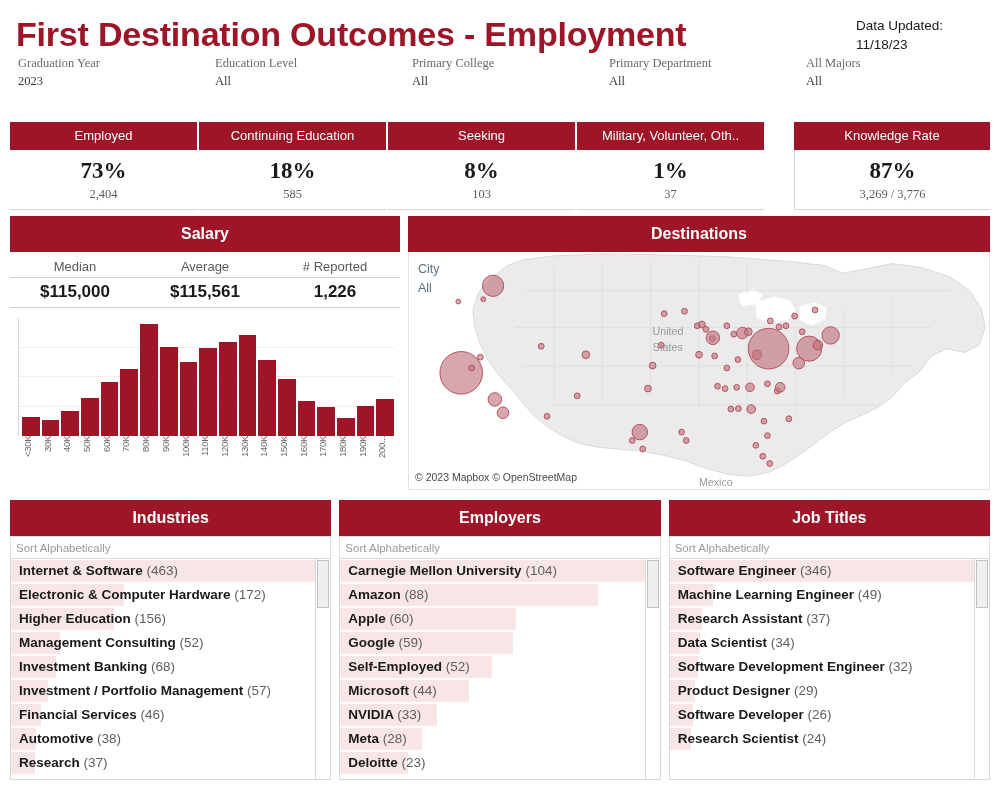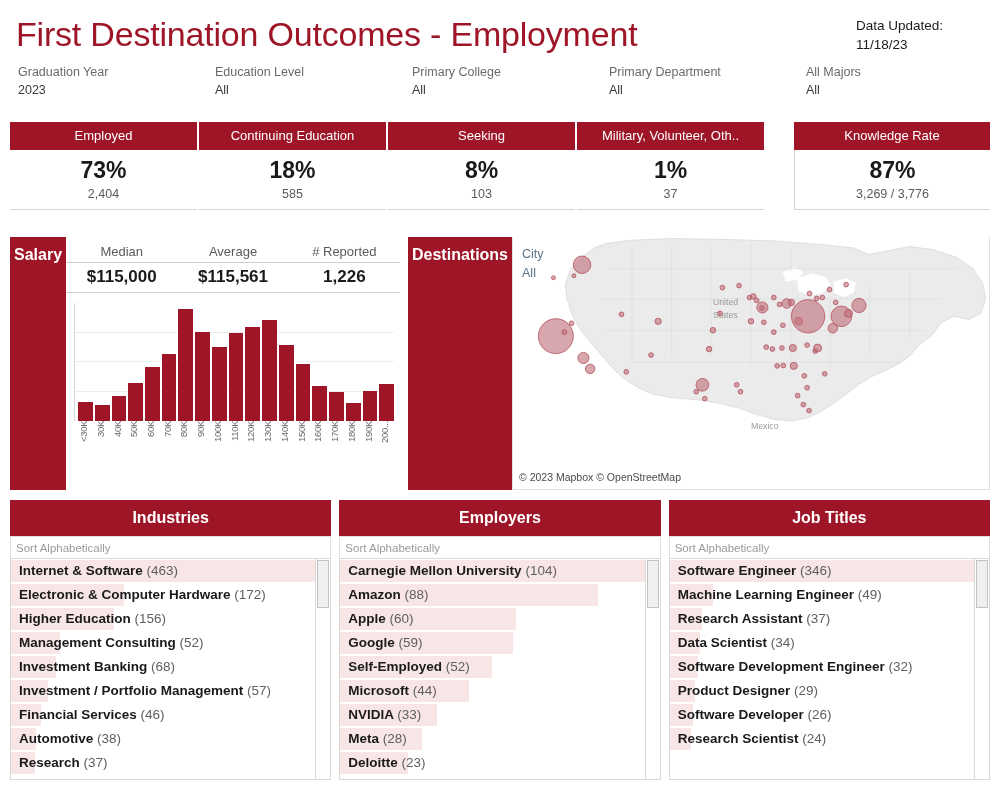--- a/index.html
+++ b/index.html
@@ -8,28 +8,28 @@
     background: #ffffff;
     font-family: "Liberation Sans", sans-serif;
     color: #333333;
     overflow: hidden;
   }
   .page { position: relative; width: 1000px; height: 800px; }
 
   
   .header { position: relative; padding: 14px 10px 0 10px; height: 122px; }
   .title {
-    font-size: 34px; color: #9d1527; font-weight: 400;
+    font-size: 34px; color: #9d1527; font-weight: 700;
     letter-spacing: -0.2px; line-height: 40px; padding-left: 6px;
   }
   .data-updated {
     position: absolute; right: 34px; top: 16px;
     width: 110px; font-size: 13.5px; color: #1a1a1a; line-height: 19px;
   }
-  .filters { display: flex; margin-top: 9px; padding-left: 8px; }
+  .filters { display: flex; margin-top: 0; padding-left: 8px; font-family: Liberation Serif, serif; }
   .filter { width: 197px; }
   .filter:last-child { width: auto; }
   .filter-label { font-size: 12.5px; color: #6a6a6a; line-height: 18px; }
   .filter-value { font-size: 12.5px; color: #3a3a3a; line-height: 18px; }
 
   
   .kpi-row { display: flex; padding: 0 10px; height: 88px; gap: 10px; }
   .kpi-group { display: flex; flex: 1; }
   .kpi {
     flex: 1; display: flex; flex-direction: column;
@@ -40,30 +40,31 @@
     background: #9d1527; color: #ffffff;
     font-size: 13px; text-align: center;
     padding: 5px 2px; line-height: 18px;
     white-space: nowrap; overflow: hidden;
   }
   .kpi-body {
     flex: 1; display: flex; flex-direction: column;
     align-items: center; justify-content: center;
     border-bottom: 1px solid #d6d6d6;
     background: #ffffff;
+    font-family: Liberation Serif, serif;
   }
   .kpi-value { font-size: 23px; font-weight: bold; color: #1a1a1a; line-height: 27px; }
   .kpi-sub { font-size: 12.5px; color: #5a5a5a; line-height: 18px; margin-top: 1px; }
   .kpi-spacer { width: 10px; }
   .kpi-knowledge { width: 196px; display: flex; flex-direction: column; }
   .kpi-knowledge .kpi-body { border-left: 1px solid #d6d6d6; }
 
   
   .mid-row { display: flex; padding: 6px 10px 0 10px; height: 280px; gap: 8px; }
-  .panel { display: flex; flex-direction: row; margin-top: 21px; }
+  .panel { display: flex; flex-direction: column; }
   .panel-head {
     background: #9d1527; color: #ffffff; text-align: center;
     font-size: 16px; font-weight: bold; padding: 7px 4px; line-height: 22px;
   }
   .salary-panel { width: 390px; }
   .map-panel { flex: 1; }
 
   .salary-body { flex: 1; display: flex; flex-direction: column; background:#fff; }
   .salary-stats { display: flex; border-bottom: 1px solid #cfcfcf; }
   .sal-col { flex: 1; text-align: center; padding-top: 4px; }

